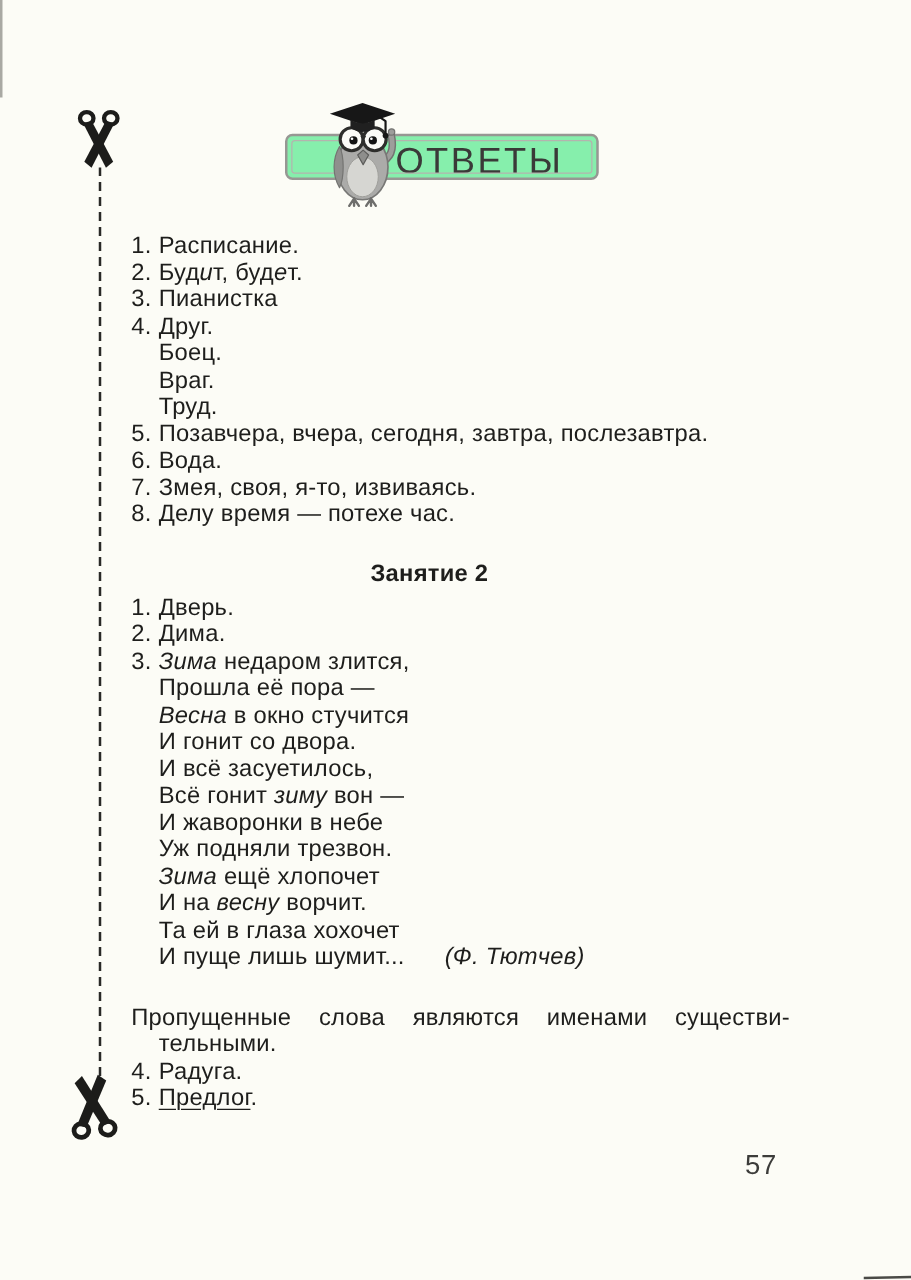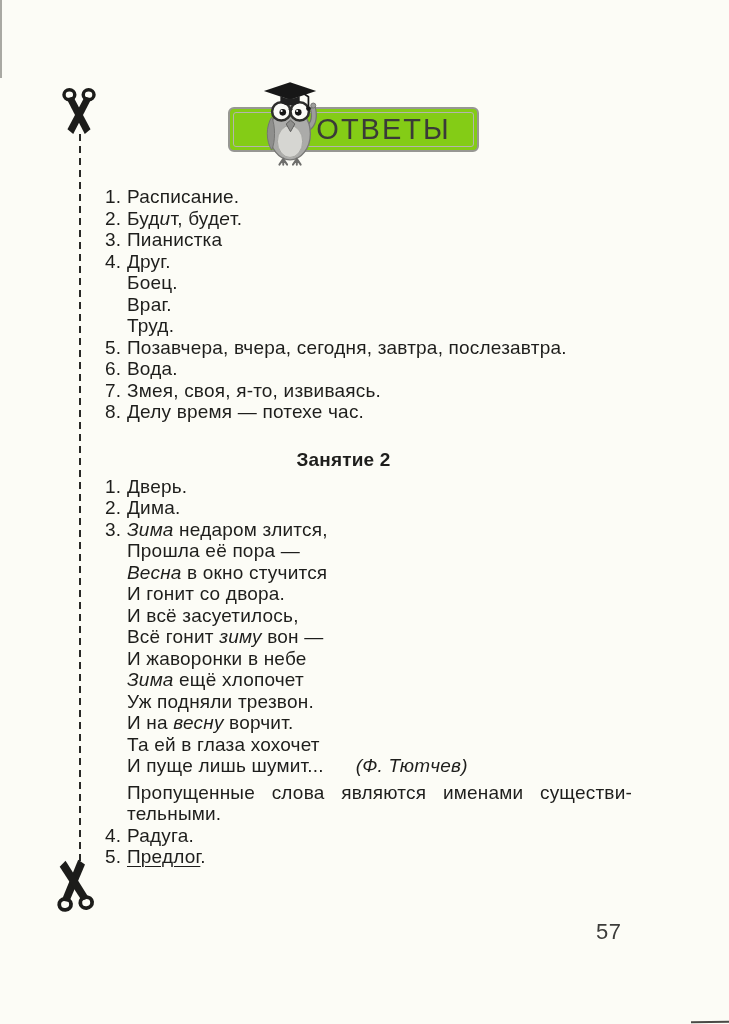--- a/index.html
+++ b/index.html
@@ -27,23 +27,23 @@
   
   .cut-line{
     position:absolute;left:79px;top:134px;width:2px;height:734px;
     background:repeating-linear-gradient(to bottom,#292927 0 7px,transparent 7px 12px);
   }
   .scissors{position:absolute;}
   .scissors.top{left:57px;top:87px;width:44px;height:50px;}
   .scissors.bottom{left:50px;top:857px;width:48px;height:55px;transform:scaleY(-1) rotate(5deg);}
   
   .banner-box{
-    position:absolute;left:228px;top:107px;width:251px;height:45px;
+    position:absolute;left:228px;top:107px;width:251px;height:37px;
     border:2px solid #979793;border-radius:6px;
-    background:#84cc16;box-sizing:border-box;
+    background:#86efac;box-sizing:border-box;
   }
   .banner-box::after{
     content:"";position:absolute;inset:3px;
     border:1px solid #b4b4ae;border-radius:3px;
   }
   .banner-title{
     position:absolute;left:60px;right:0;top:0;height:41px;
     line-height:41px;text-align:center;
     font-size:29px;letter-spacing:2px;color:#3a3a38;
   }
@@ -57,21 +57,21 @@
     font-weight:bold;line-height:22px;text-align:center;
     padding-right:50px;margin-bottom:5px;
   }
   .sec-heading.s2{margin-top:26px;}
   .row{display:flex;}
   .num{flex:0 0 22px;width:22px;}
   .txt{flex:1;white-space:nowrap;}
   .run-i{font-style:italic;}
   .run-u{text-decoration:underline;text-underline-offset:3px;text-decoration-thickness:1px;text-align:right;}
   .run-attr{font-style:italic;display:inline-block;margin-left:32px;}
-  .note-row{margin-top:5px;}
+  .note-row{margin-top:5px;flex-direction:column;}
   .note{flex:1;}
   .note-just{text-align:justify;text-align-last:justify;}
   .page-number{
     position:absolute;left:596px;top:919px;
     font-size:22px;color:#3c3c3a;letter-spacing:0.5px;
   }
 </style>
 </head>
 <body>
 
@@ -205,25 +205,25 @@
     <div class="row">
         <span class="num"></span>
         <span class="txt"><span>Всё гонит </span><span class="run-i">зиму</span><span> вон —</span></span>
       </div>
     <div class="row">
         <span class="num"></span>
         <span class="txt"><span>И жаворонки в небе</span></span>
       </div>
     <div class="row">
         <span class="num"></span>
+        <span class="txt"><span>Уж подняли трезвон.</span></span>
+      </div>
+    <div class="row">
+        <span class="num"></span>
         <span class="txt"><span class="run-i">Зима</span><span> ещё хлопочет</span></span>
-      </div>
-    <div class="row">
-        <span class="num"></span>
-        <span class="txt"><span>Уж подняли трезвон.</span></span>
       </div>
     <div class="row">
         <span class="num"></span>
         <span class="txt"><span>И на </span><span class="run-i">весну</span><span> ворчит.</span></span>
       </div>
     <div class="row">
         <span class="num"></span>
         <span class="txt"><span>Та ей в глаза хохочет</span></span>
       </div>
     <div class="row">

